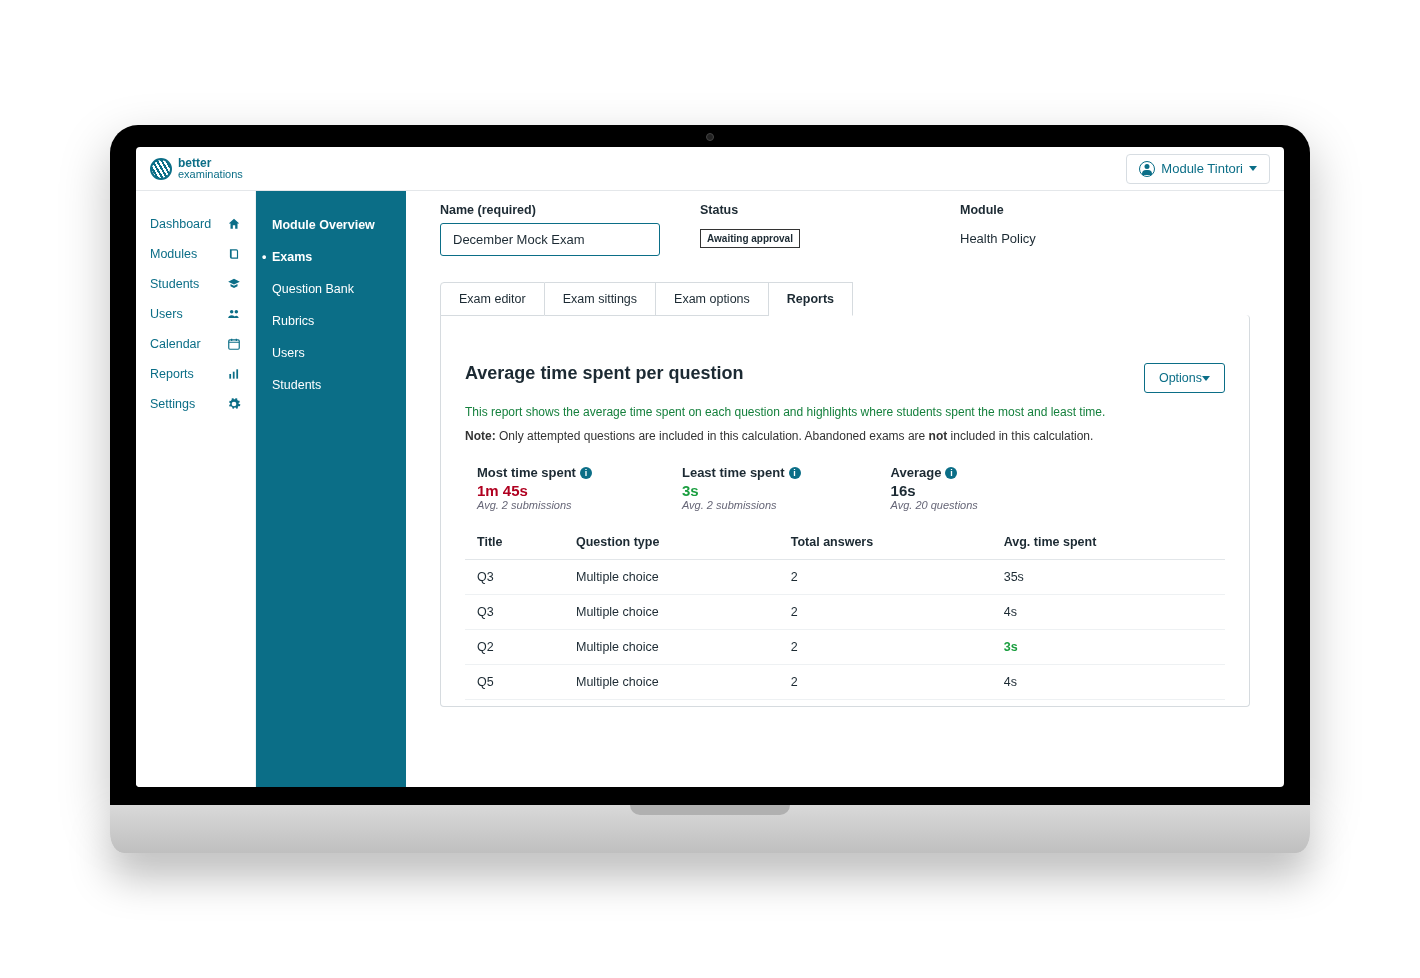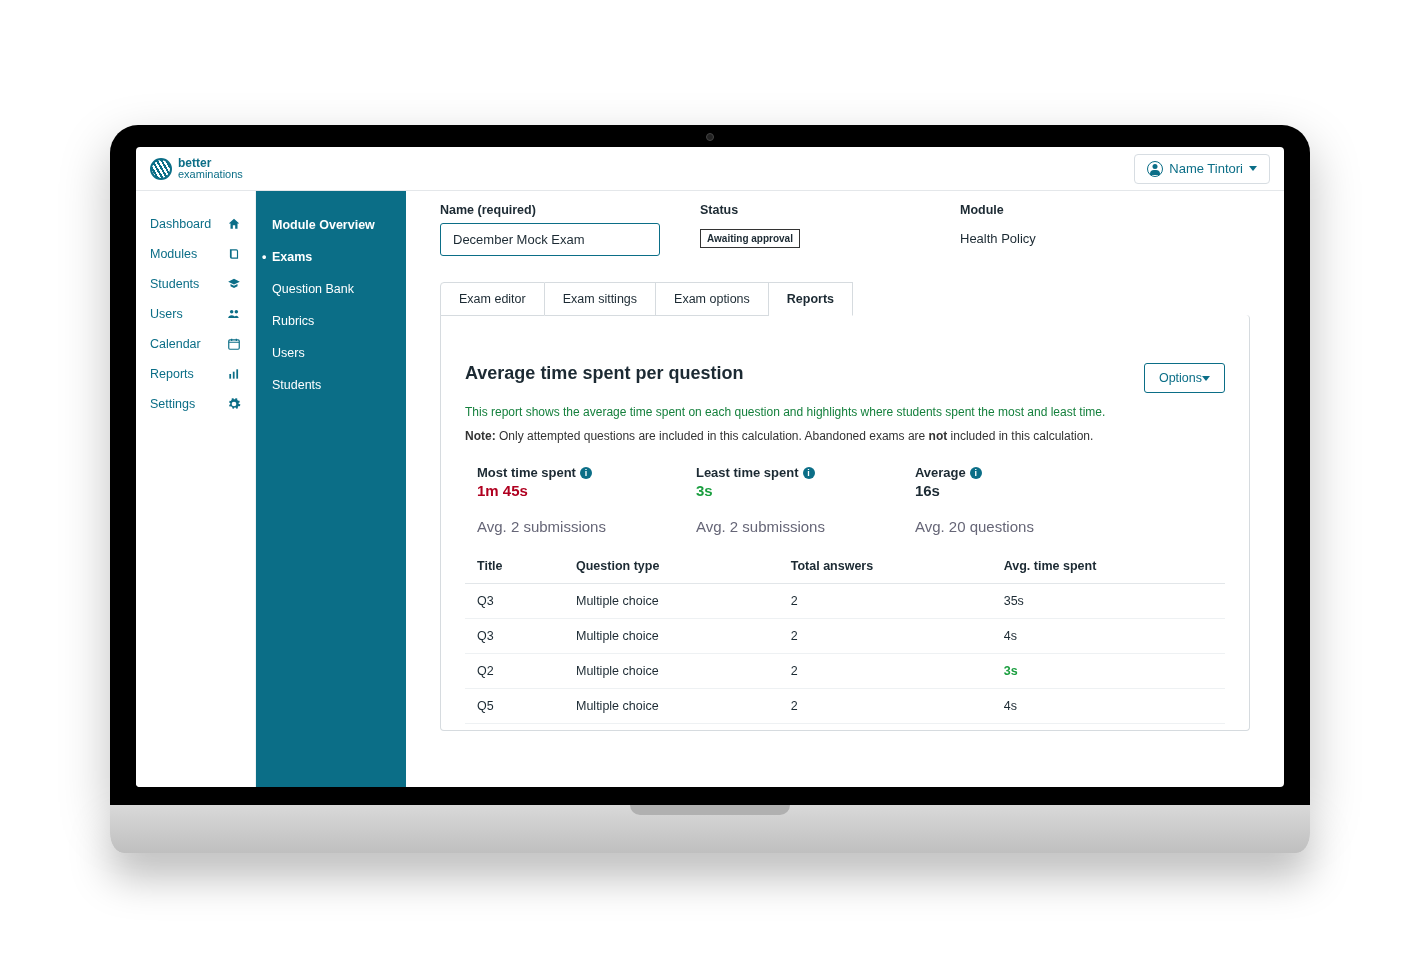--- a/index.html
+++ b/index.html
@@ -127,21 +127,21 @@
   .desc { font-size:12px; color:#15803d; margin-top:10px; line-height:1.5;}
   .note { font-size:12px; color:#333; margin-top:8px;}
   .note b, .desc b { font-weight:700;text-align:center;}
 
   .stats { display:flex; gap:90px; margin-top:22px; padding:0 12px;}
   .stat .s-title { font-weight:800; font-size:13px; display:flex; align-items:center; gap:4px;}
   .s-info { width:12px; height:12px; border-radius:50%; background:#0b6e87; color:#fff; font-size:9px; display:flex; align-items:center; justify-content:center; font-weight:700;}
   .s-val { font-size:15px; font-weight:800; margin-top:2px;}
   .s-val.red { color:#b00020;}
   .s-val.green { color:#1a9e3f;}
-  .s-sub { font-size:15px; color:#667; margin-top:19px;}
+  .s-sub { font-size:11px; color:#667; margin-top:0;font-style:italic;}
 
   table { width:100%; border-collapse:collapse; margin-top:14px; font-size:12.5px;}
   th { text-align:left; font-weight:700; padding:10px 12px; border-bottom:1px solid #e2e6e9; color:#1c2a33;}
   td { padding:10px 12px; border-bottom:1px solid #eef1f3;}
   td.right, th.right { text-align:left;}
   td.time.green { color:#1a9e3f; font-weight:700;}
 </style>
 </head>
 <body>
 
@@ -153,21 +153,21 @@
       <div class="topbar">
         <div class="brand">
           <div class="brand-logo"></div>
           <div class="brand-text">
             <span>better</span>
             <small>examinations</small>
           </div>
         </div>
         <div class="userpill">
           <span class="avatar-icon"></span>
-          <span>Name Tintori</span>
+          <span>Module Tintori</span>
           <span class="chev-down"></span>
         </div>
       </div>
 
       <div class="layout">
 
         <div class="nav1">
           <div class="item">
             <span class="label">Dashboard</span>
             <span class="icon">

